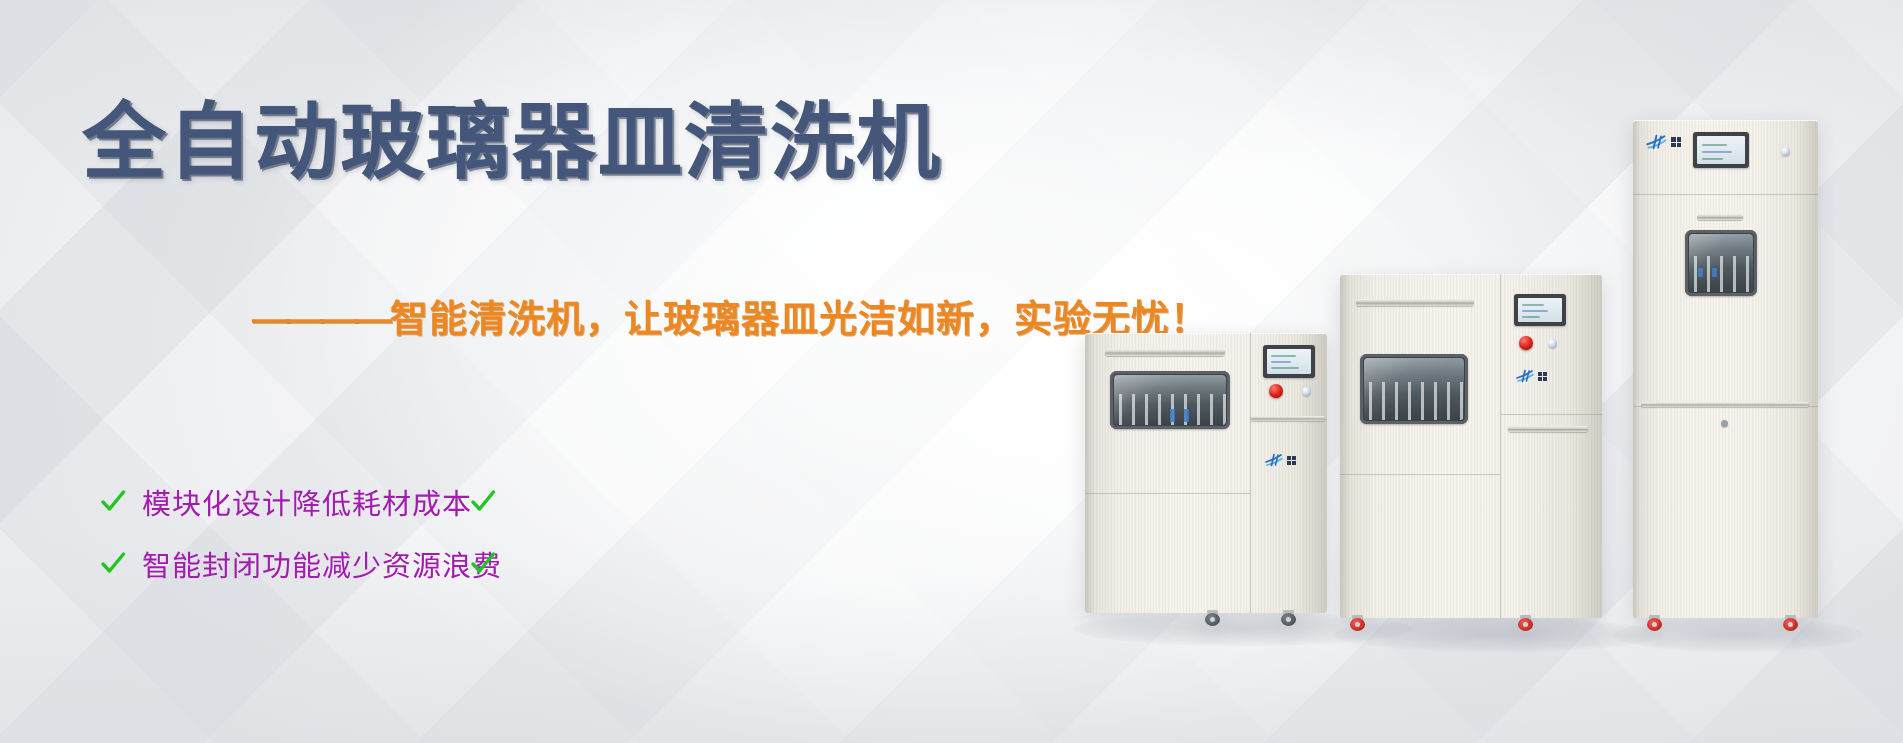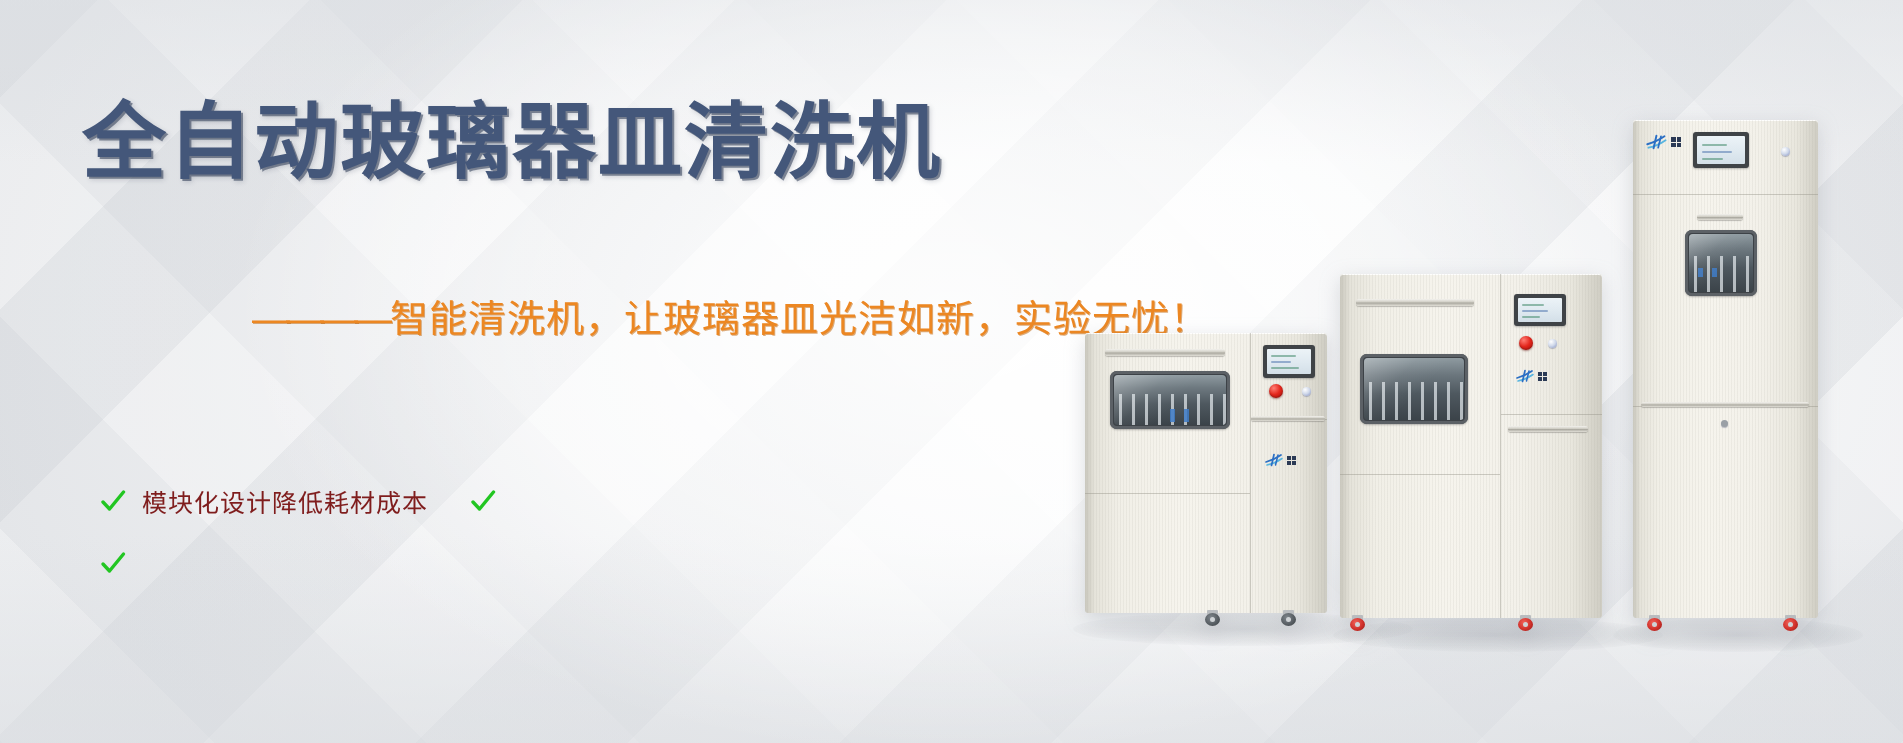--- a/index.html
+++ b/index.html
@@ -78,21 +78,21 @@
     text-shadow:
       2px 2px 0 rgba(45,58,84,0.55),
       3px 3px 5px rgba(60,70,92,0.22);
     white-space: nowrap;
   }
   .subhead {
     position: absolute;
     left: 252px;
     top: 288px;
     font-size: 38px;
-    font-weight: 400;
+    font-weight: 700;
     letter-spacing: 1px;
     color: #ec8722;
     text-shadow: 1px 1px 0 rgba(193,106,18,0.55);
     white-space: nowrap;
   }
   .subhead .dashes {
     letter-spacing: -4px;
     margin-right: 2px;
   }
 
@@ -114,22 +114,22 @@
     gap: 16px;
     white-space: nowrap;
   }
   .check-icon {
     width: 26px;
     height: 26px;
     flex: 0 0 26px;
     display: block;
   }
   .feature-label {
-    font-size: 25px;
-    color: #7f1d1d;
+    font-size: 29px;
+    color: #a21caf;
     letter-spacing: 1px;
   }
 
   
   .products {
     position: absolute;
     right: 0;
     top: 0;
     width: 860px;
     height: 743px;
@@ -340,20 +340,26 @@
         </svg>
         <span class="feature-label">模块化设计降低耗材成本</span>
       </div>
 
       <div class="feature">
         <svg class="check-icon" viewBox="0 0 26 26">
           <path d="M3 14 L9.5 21 L23.5 4" fill="none" stroke="#22c622" stroke-width="3.4" stroke-linecap="round" stroke-linejoin="round"></path>
         </svg>
       </div>
 
+      <div class="feature">
+        <svg class="check-icon" viewBox="0 0 26 26">
+          <path d="M3 14 L9.5 21 L23.5 4" fill="none" stroke="#22c622" stroke-width="3.4" stroke-linecap="round" stroke-linejoin="round"></path>
+        </svg>
+        <span class="feature-label">智能封闭功能减少资源浪费</span>
+      </div>
 
       <div class="feature">
         <svg class="check-icon" viewBox="0 0 26 26">
           <path d="M3 14 L9.5 21 L23.5 4" fill="none" stroke="#22c622" stroke-width="3.4" stroke-linecap="round" stroke-linejoin="round"></path>
         </svg>
       </div>
 
     </div>
   </div>
 

